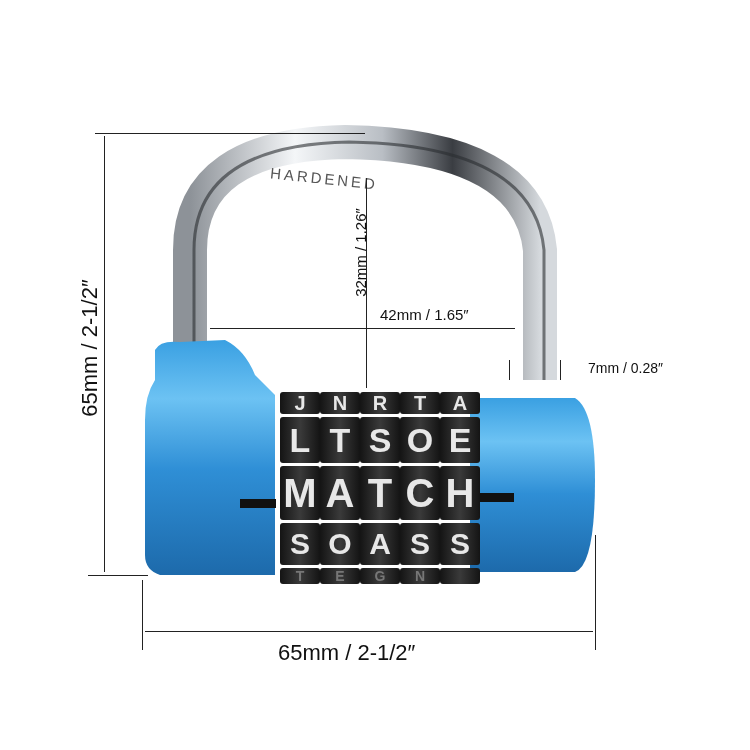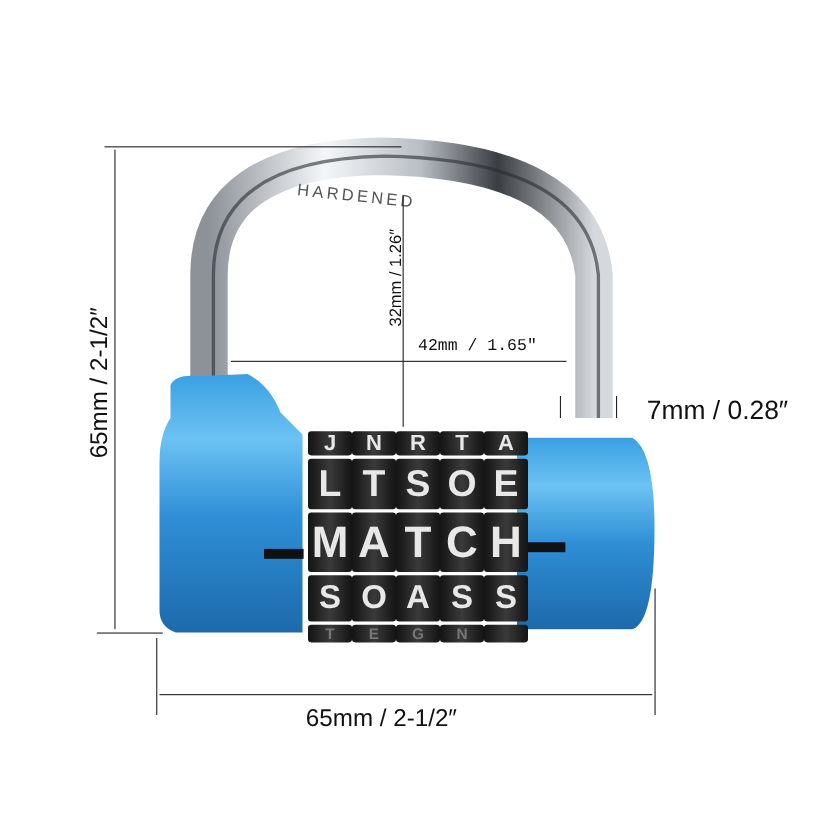--- a/index.html
+++ b/index.html
@@ -78,22 +78,22 @@
 
 <div class="dimline" style="left:95px;top:133px;width:270px;height:1px;"></div>
 <div class="dimline" style="left:88px;top:575px;width:60px;height:1px;"></div>
 <div class="dimline" style="left:104px;top:136px;width:1px;height:436px;"></div>
 <div class="label" style="left:-20px;top:335px;font-size:22px;transform:rotate(-90deg);transform-origin:center;width:220px;text-align:center;">65mm / 2-1/2″</div>
 
 <div class="dimline" style="left:366px;top:178px;width:1px;height:210px;"></div>
 <div class="label" style="left:290px;top:244px;font-size:15px;transform:rotate(-90deg);width:140px;text-align:center;">32mm / 1.26″</div>
 
 <div class="dimline" style="left:210px;top:328px;width:305px;height:1px;"></div>
-<div class="label" style="left:380px;top:306px;font-size:15px;font-family:Liberation Mono, monospace;">42mm / 1.65″</div>
+<div class="label" style="left:380px;top:306px;font-size:15px;">42mm / 1.65″</div>
 
 <div class="dimline" style="left:509px;top:360px;width:1px;height:20px;"></div>
 <div class="dimline" style="left:560px;top:360px;width:1px;height:20px;"></div>
-<div class="label" style="left:588px;top:360px;font-size:24px;">7mm / 0.28″</div>
+<div class="label" style="left:588px;top:360px;font-size:14px;">7mm / 0.28″</div>
 
 <div class="dimline" style="left:142px;top:580px;width:1px;height:70px;"></div>
 <div class="dimline" style="left:595px;top:535px;width:1px;height:115px;"></div>
 <div class="dimline" style="left:145px;top:631px;width:448px;height:1px;"></div>
 <div class="label" style="left:278px;top:640px;font-size:22px;">65mm / 2-1/2″</div>
 
 </body></html>

